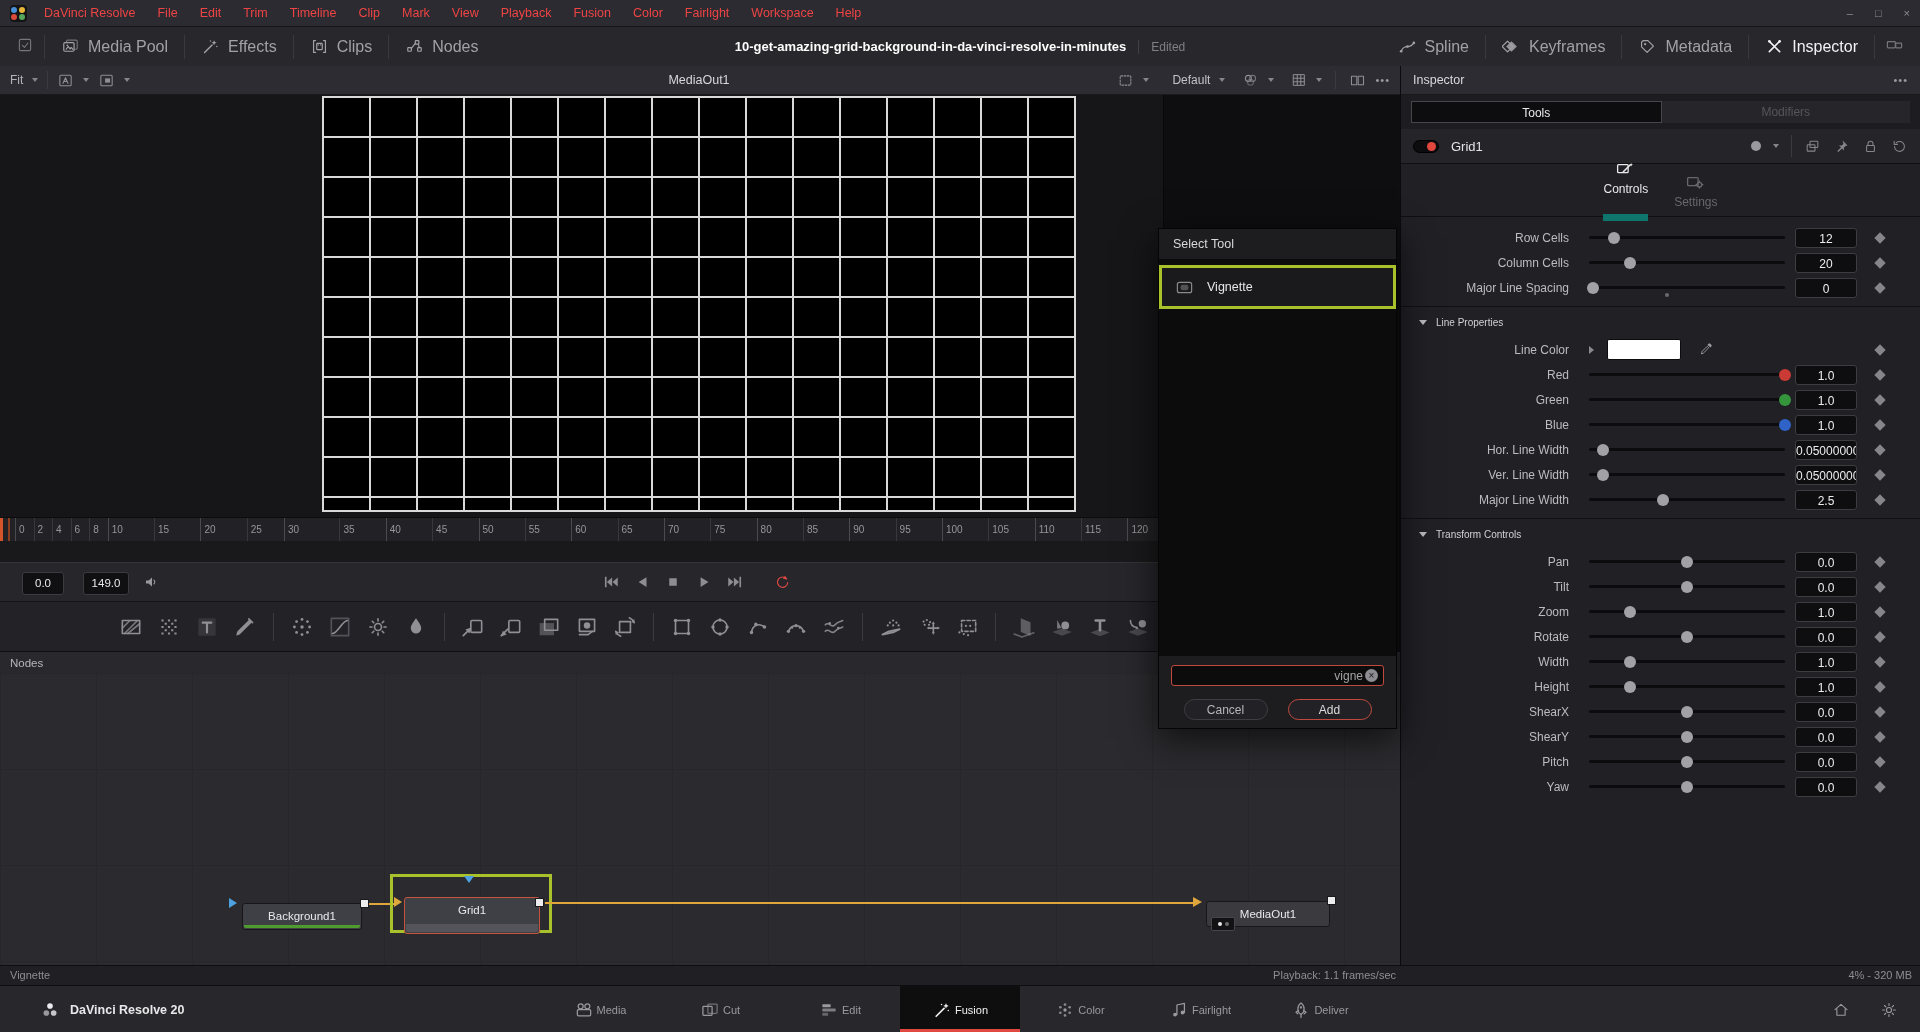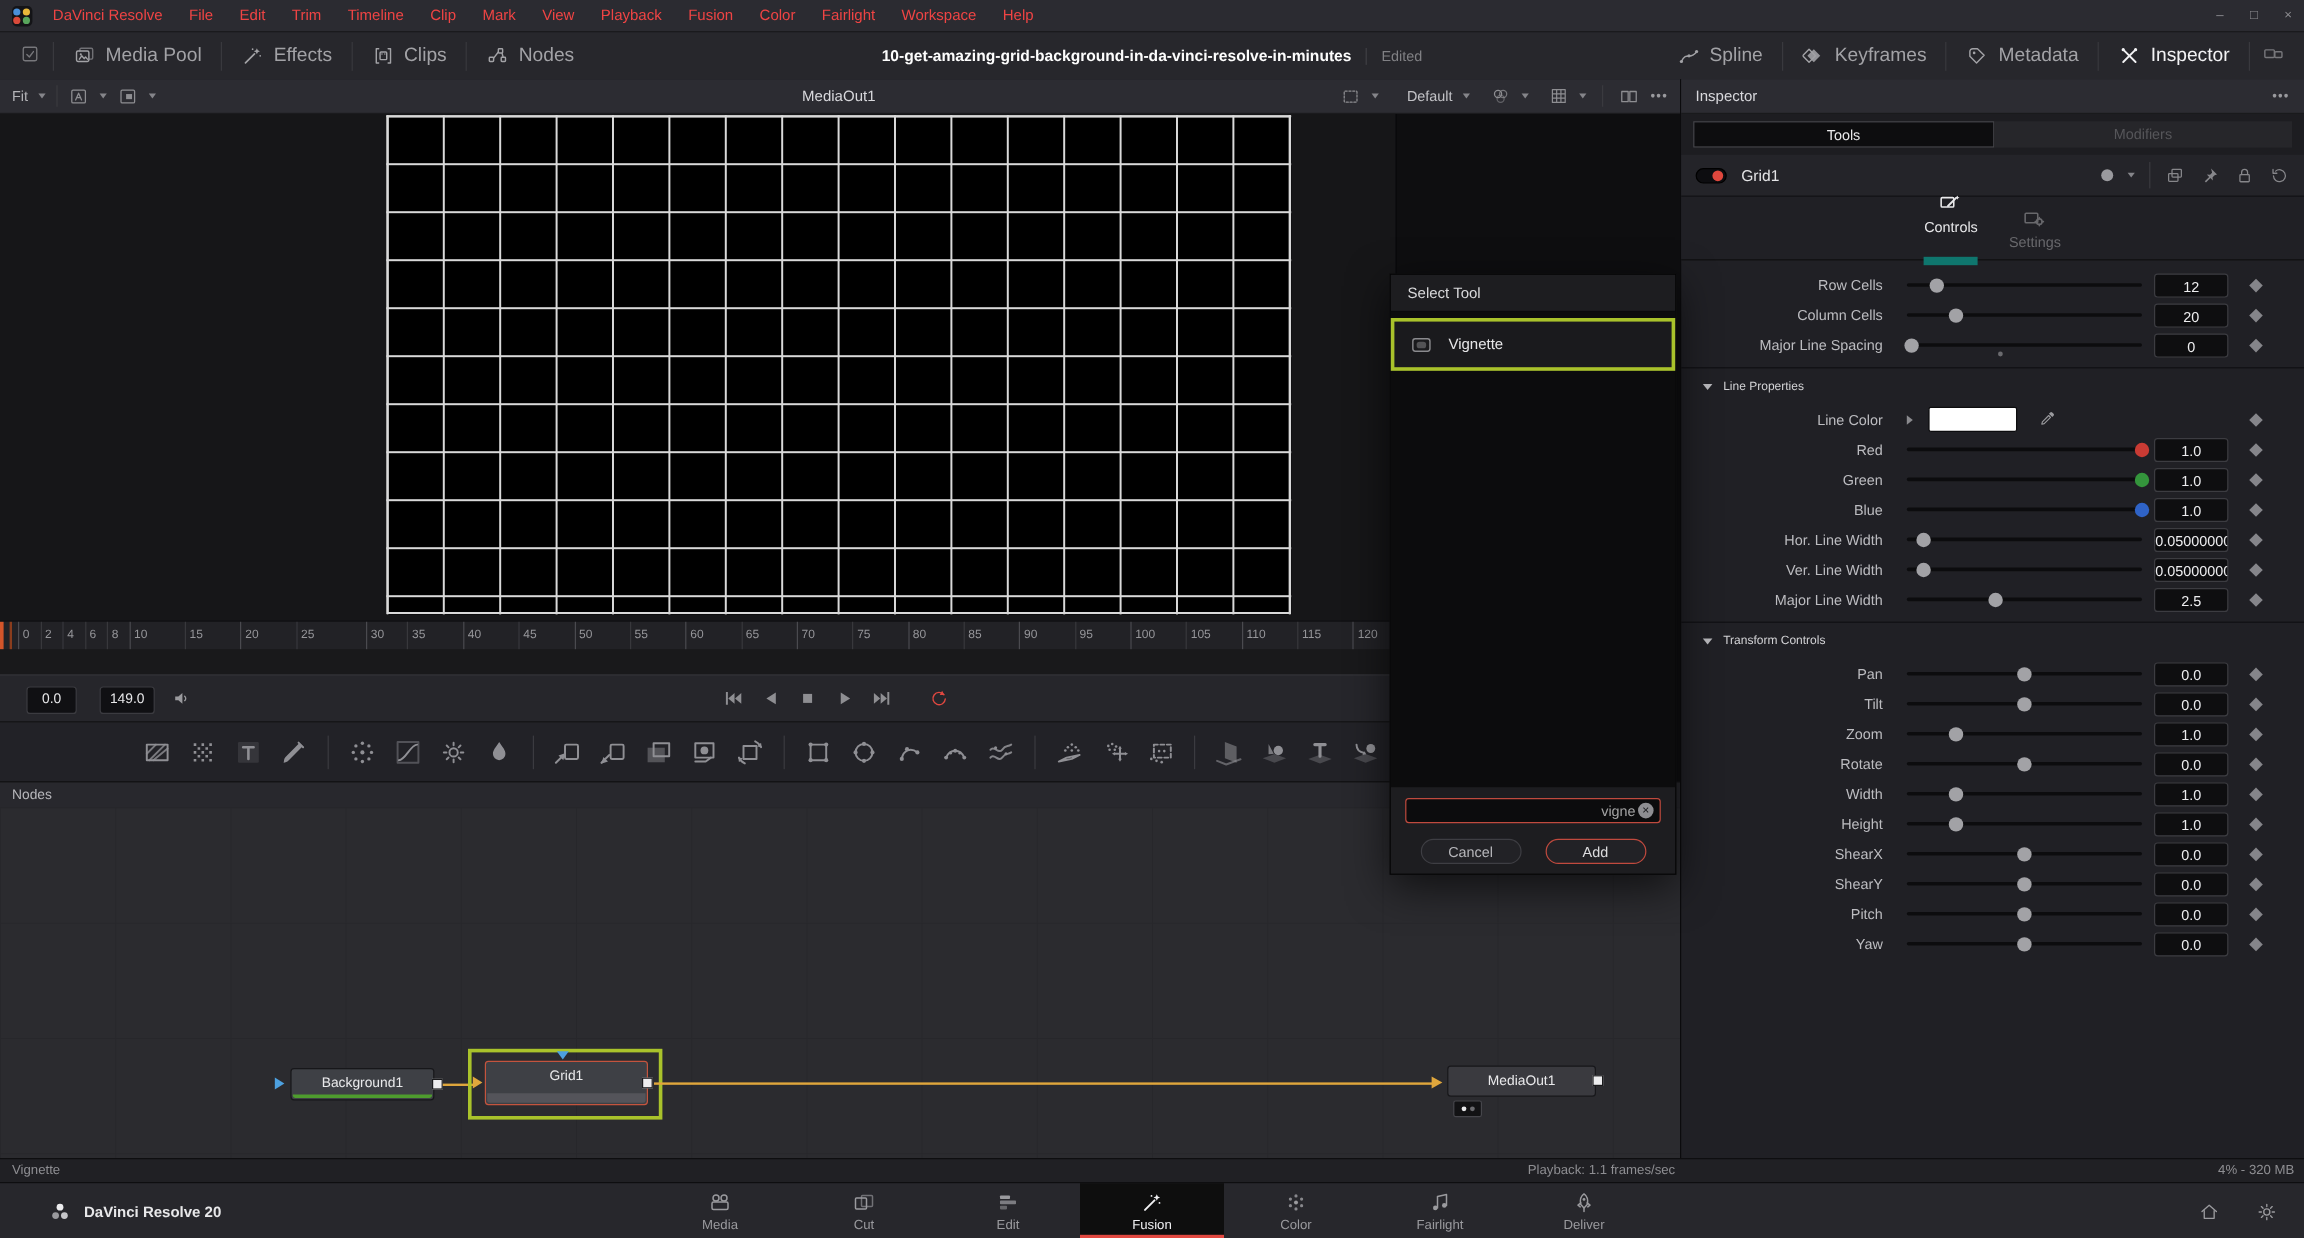--- a/index.html
+++ b/index.html
@@ -66,21 +66,21 @@
   .tool-btn{width:38px;height:32px;display:flex;align-items:center;justify-content:center;color:#8f8f94;cursor:default;}
   .tool-sep{width:1px;height:28px;background:#3b3b40;margin:0 9px;}
 
   
   .nodes-header{position:absolute;top:651px;left:0;width:1400px;height:22px;background:#28282d;border-top:1px solid #0f0f11;
     line-height:22px;padding-left:10px;box-sizing:border-box;color:#b7b7bb;font-size:11.5px;}
   .node-graph{position:absolute;top:673px;left:0;width:1400px;height:292px;background:#2b2b2f;
     background-image:linear-gradient(#27272b 1px,transparent 1px),linear-gradient(90deg,#27272b 1px,transparent 1px);
     background-size:96px 96px;}
   .fnode{position:absolute;background:#3e4045;border:1px solid #17171a;border-radius:3px;color:#e9e9eb;font-size:11.5px;
-    text-align:center;box-sizing:border-box;}
+    text-align:center;box-sizing:border-box;margin-top:13px;}
   .fnode.bg1{left:242px;top:217px;width:120px;height:27px;line-height:25px;}
   .fnode.bg1::after{content:'';position:absolute;left:1px;right:1px;bottom:1px;height:3px;background:#4e9c2e;border-radius:0 0 2px 2px;}
   .grid-hl{position:absolute;left:390px;top:201px;width:162px;height:59px;border:3px solid #a9c22b;box-sizing:border-box;}
   .fnode.grid1{left:404px;top:211px;width:136px;height:37px;border:1.5px solid #c4543e;line-height:25px;}
   .fnode.grid1::after{content:'';position:absolute;left:1px;right:1px;bottom:1px;height:8px;background:#54545a;border-radius:0 0 2px 2px;}
   .fnode.mediaout{left:1206px;top:215px;width:124px;height:26px;line-height:24px;background:#3a3a3f;}
   .tri-r{width:0;height:0;border-top:5px solid transparent;border-bottom:5px solid transparent;border-left:8px solid #4da1e0;position:absolute;}
   .tri-d{width:0;height:0;border-left:5px solid transparent;border-right:5px solid transparent;border-top:7px solid #4da1e0;position:absolute;}
   .sq-out{position:absolute;width:9px;height:9px;background:#ececee;border:1px solid #1a1a1c;box-sizing:border-box;}
   .conn{position:absolute;height:2px;background:#dfa63c;}
@@ -107,21 +107,21 @@
   .btn-add{border:1px solid #c14a3e;color:#dcdcde;}
 
   
   .statusbar{position:absolute;top:965px;left:0;width:1920px;height:20px;background:#202024;border-top:1px solid #0e0e10;color:#8e8e92;font-size:11px;}
   .sb-left{position:absolute;left:10px;top:3px;}
   .sb-playback{position:absolute;right:524px;top:3px;}
   .sb-mem{position:absolute;right:8px;top:3px;}
   .bottomnav{position:absolute;top:985px;left:0;width:1920px;height:47px;background:#27272c;border-top:1px solid #0e0e10;}
   .nav-brand{position:absolute;left:40px;top:0;height:47px;display:flex;align-items:center;gap:10px;color:#e8e8ea;font-weight:bold;font-size:12.5px;}
   .nav-pages{position:absolute;left:0;right:0;top:0;height:47px;display:flex;justify-content:center;}
-  .page{position:relative;width:120px;height:47px;display:flex;flex-direction:column;align-items:center;justify-content:center;gap:3px;
+  .page{position:relative;width:120px;height:47px;display:flex;flex-direction:row;align-items:center;justify-content:center;gap:3px;
     color:#9a9a9e;font-size:11px;cursor:default;}
   .page .ic{color:#9a9a9e;}
   .page.active{background:#0e0e0e;color:#f0f0f2;}
   .page.active .ic{color:#f0f0f2;}
   .page.active::after{content:'';position:absolute;left:0;right:0;bottom:0;height:4px;background:#e14840;}
   .nav-right{position:absolute;right:22px;top:0;height:47px;display:flex;align-items:center;gap:30px;color:#9a9a9e;}
 
   
   .inspector{position:absolute;top:66px;left:1400px;width:520px;height:899px;background:#202025;border-left:1px solid #0b0b0d;box-sizing:border-box;}
   .insp-header{height:28px;background:#2c2c32;border-bottom:1px solid #191a1c;line-height:28px;padding-left:12px;color:#d8d8dc;font-size:12.5px;position:relative;}
@@ -390,21 +390,21 @@
       </div>
       <div class="tick" style="left:154.0px">
         <span class="tick-label">15</span>
       </div>
       <div class="tick maj" style="left:200.4px">
         <span class="tick-label">20</span>
       </div>
       <div class="tick" style="left:246.8px">
         <span class="tick-label">25</span>
       </div>
-      <div class="tick maj" style="left:305px">
+      <div class="tick maj" style="left:284px">
         <span class="tick-label">30</span>
       </div>
       <div class="tick" style="left:339.4px">
         <span class="tick-label">35</span>
       </div>
       <div class="tick maj" style="left:385.8px">
         <span class="tick-label">40</span>
       </div>
       <div class="tick" style="left:432.1px">
         <span class="tick-label">45</span>

